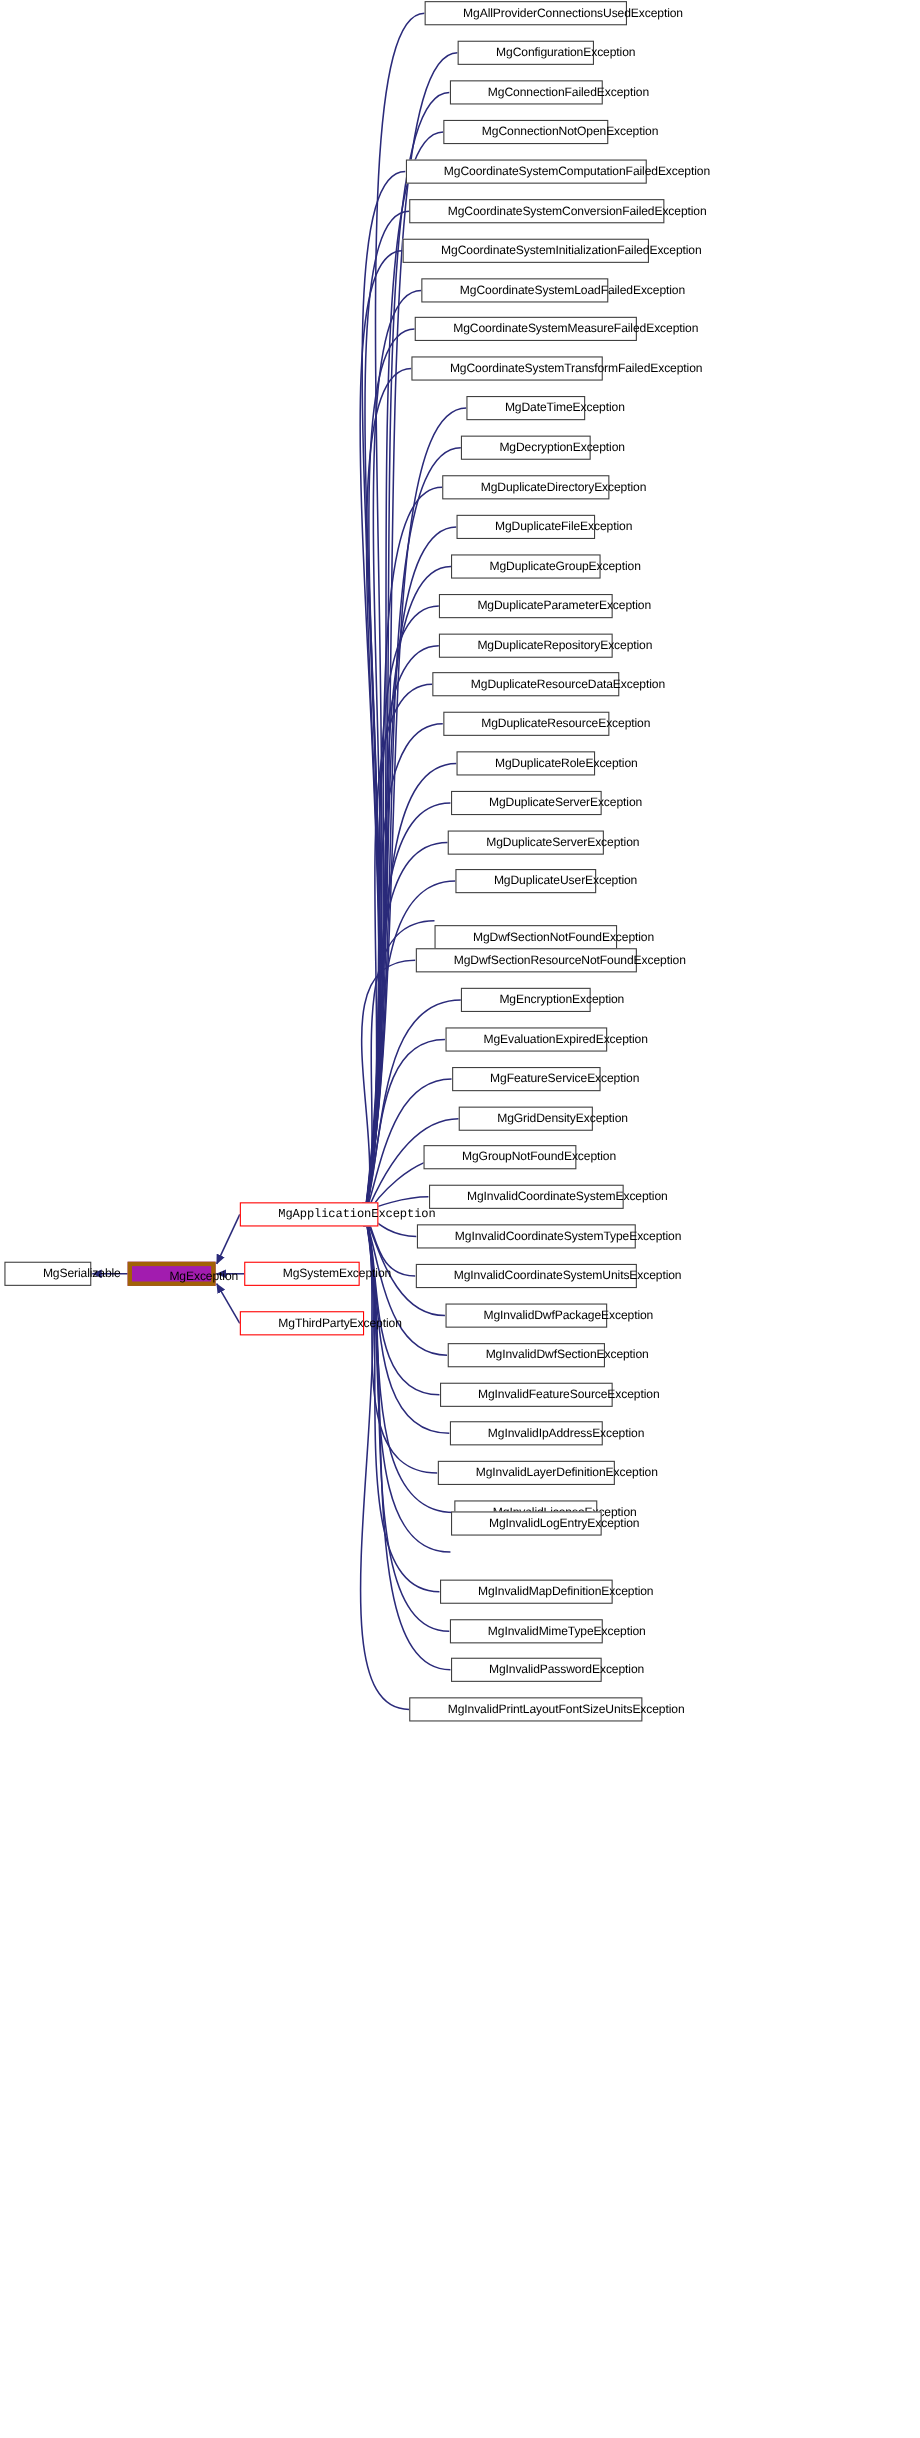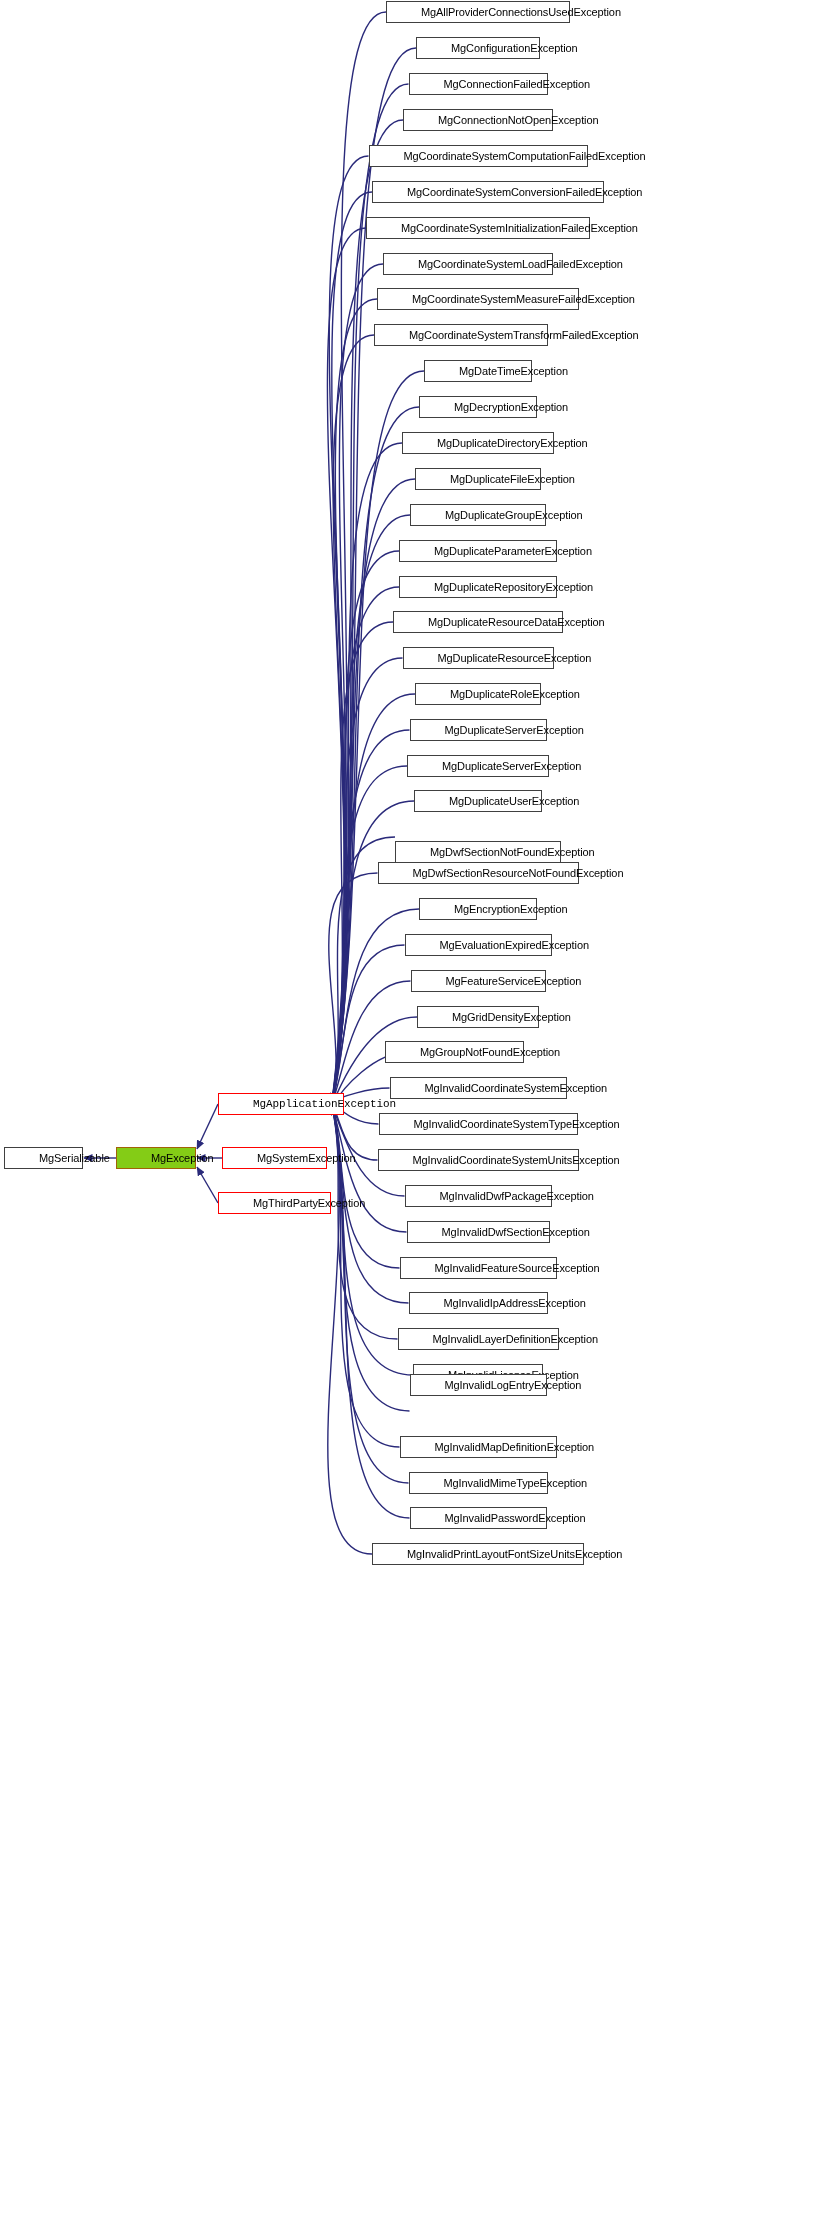--- a/index.html
+++ b/index.html
@@ -35,22 +35,22 @@
     letter-spacing: -0.1px;
     color: #000000;
     background: #ffffff;
     border: 1px solid #404040;
     white-space: nowrap;
     transform: translateY(-11px);
     z-index: 5;
     padding-left: 28px;
   }
   .node.root {
-    background: #84cc16;
-    border: 1px solid #a16207;
+    background: #a21caf;
+    border: 4px solid #a16207;
   }
   .node.highlight {
     border: 1px solid #ff0000;
     background: #ffffff;
   }
   .node-label {
     display: block;
     padding: 0 6px;
   }
 </style>

